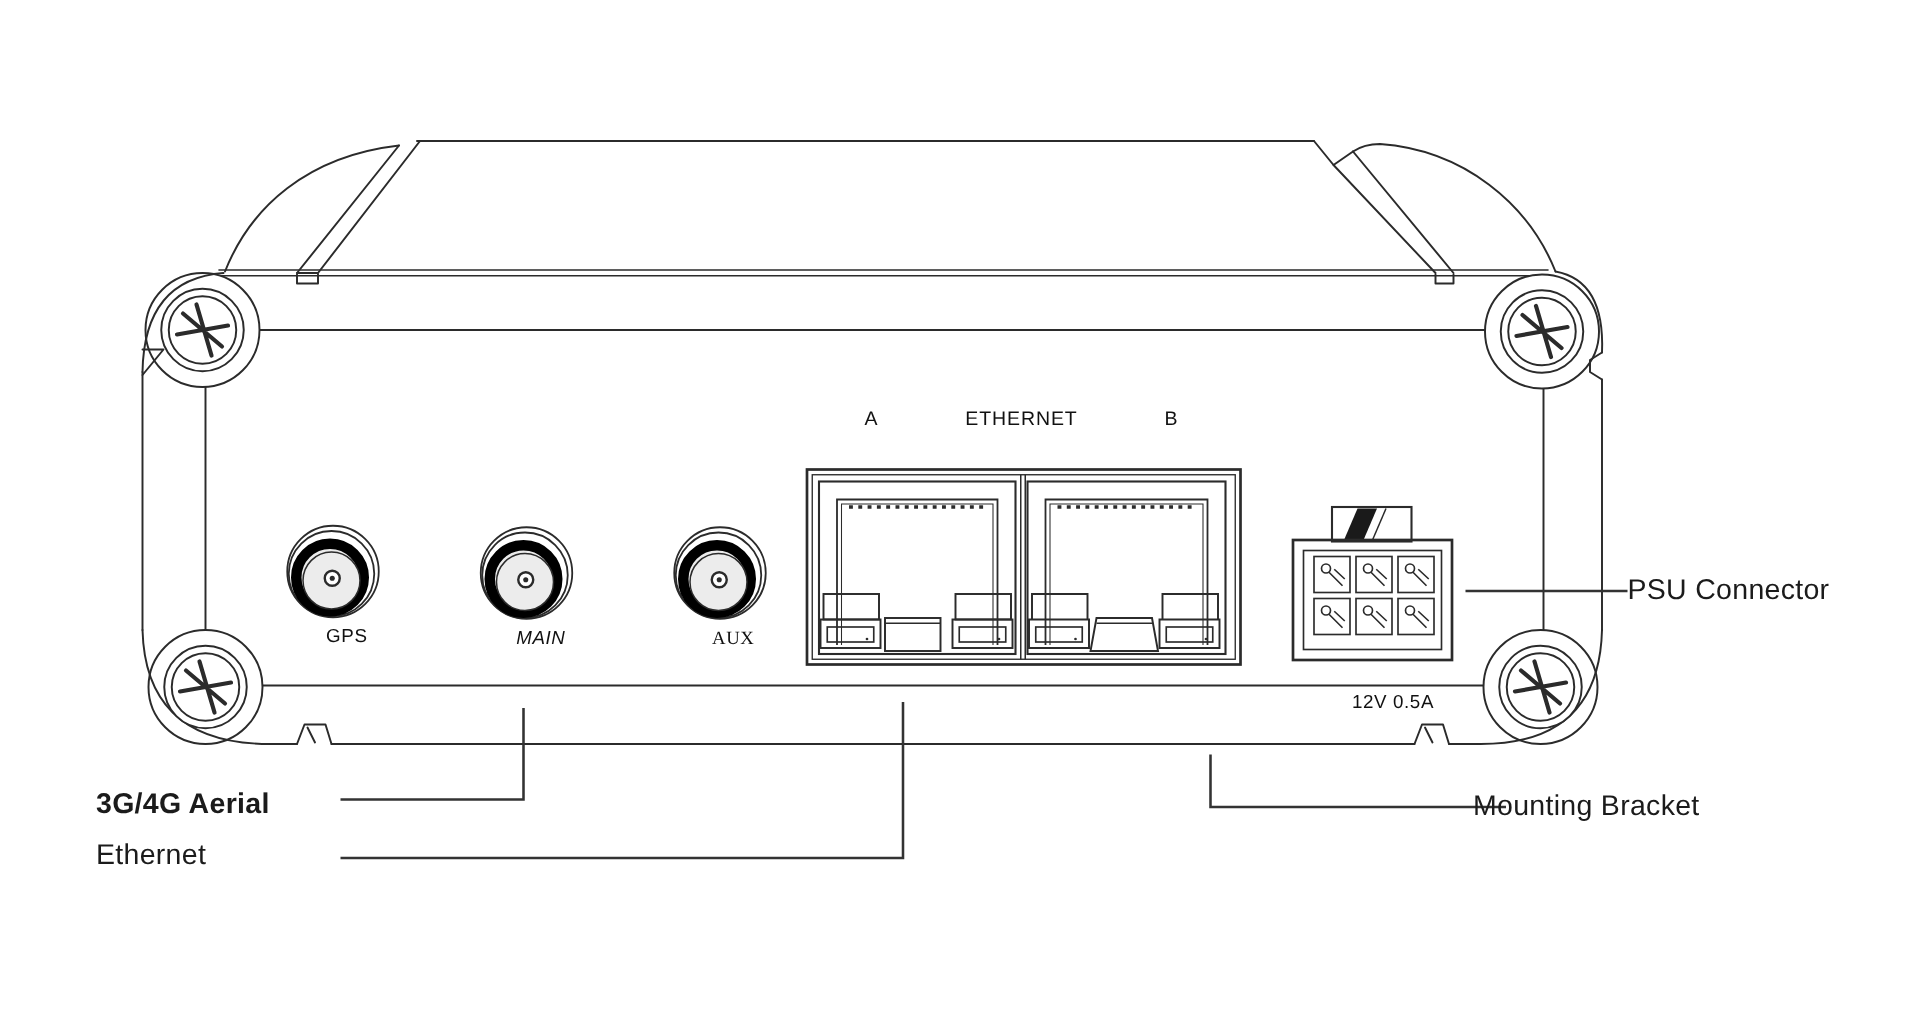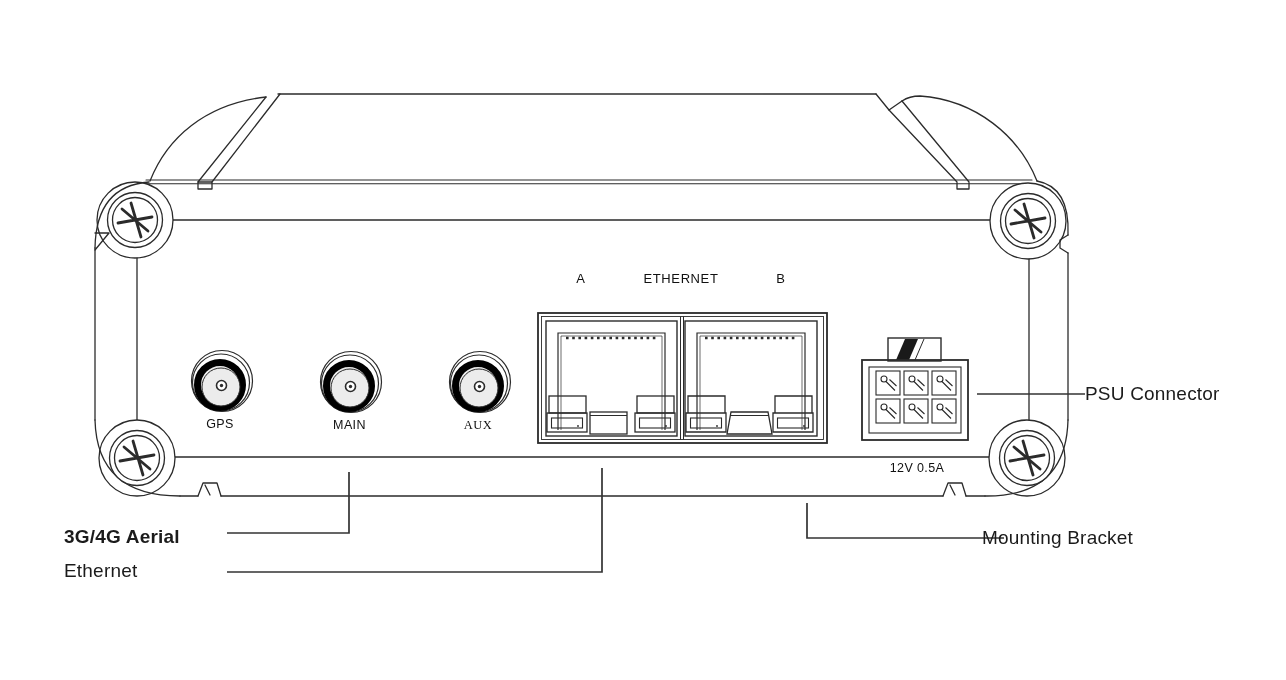--- a/index.html
+++ b/index.html
@@ -1,20 +1,20 @@
 <!DOCTYPE html>
 <html><head>
 <meta charset="utf-8">
 <style>
   html,body{margin:0;padding:0;background:#ffffff;}
   body{width:1286px;height:680px;overflow:hidden;font-family:"Liberation Sans",sans-serif;}
   .stage{position:relative;width:1286px;height:680px;background:#fff;}
   .stage svg{position:absolute;left:0;top:0;}
   .lbl{position:absolute;color:#111111;font-size:13px;line-height:14px;text-align:center;letter-spacing:0.6px;}
-  .lbl-sm{font-size:12.5px;letter-spacing:0.4px;}
+  .lbl-sm{font-size:12.5px;letter-spacing:0.4px;text-align:right;}
   .callout{position:absolute;color:#1b1b1b;font-size:19px;line-height:22px;letter-spacing:0.2px;white-space:nowrap;}
 </style>
 </head>
 <body>
 
 <div class="stage">
 
 <svg width="1286" height="680" viewBox="0 0 1286 680">
 
   <g stroke="#2b2b2b" fill="none" stroke-width="1.3" stroke-linejoin="round" stroke-linecap="round">
@@ -206,21 +206,21 @@
     <path d="M977,394 H1085"></path>
     <path d="M807,503 V538 H1004"></path>
   </g>
 </svg>
 
   <div class="lbl" style="left:566px;top:272px;width:30px;">A</div>
   <div class="lbl" style="left:631px;top:272px;width:100px;">ETHERNET</div>
   <div class="lbl" style="left:766px;top:272px;width:30px;">B</div>
 
   <div class="lbl lbl-sm" style="left:195px;top:417px;width:50px;">GPS</div>
-  <div class="lbl lbl-sm" style="left:322px;top:418px;width:55px;">MAIN</div>
+  <div class="lbl lbl-sm" style="left:322px;top:418px;width:55px;font-style:italic;">MAIN</div>
   <div class="lbl lbl-sm" style="left:453px;top:418px;width:50px;font-family:Liberation Serif, serif;">AUX</div>
 
   <div class="lbl lbl-sm" style="left:878px;top:461px;width:78px;">12V 0.5A</div>
 
   <div class="callout" style="left:64px;top:526px;font-weight:bold;">3G/4G Aerial</div>
   <div class="callout" style="left:64px;top:560px;">Ethernet</div>
   <div class="callout" style="left:1048px;top:383px;margin-left:37px;">PSU Connector</div>
   <div class="callout" style="left:982px;top:527px;">Mounting Bracket</div>
 </div>
 

